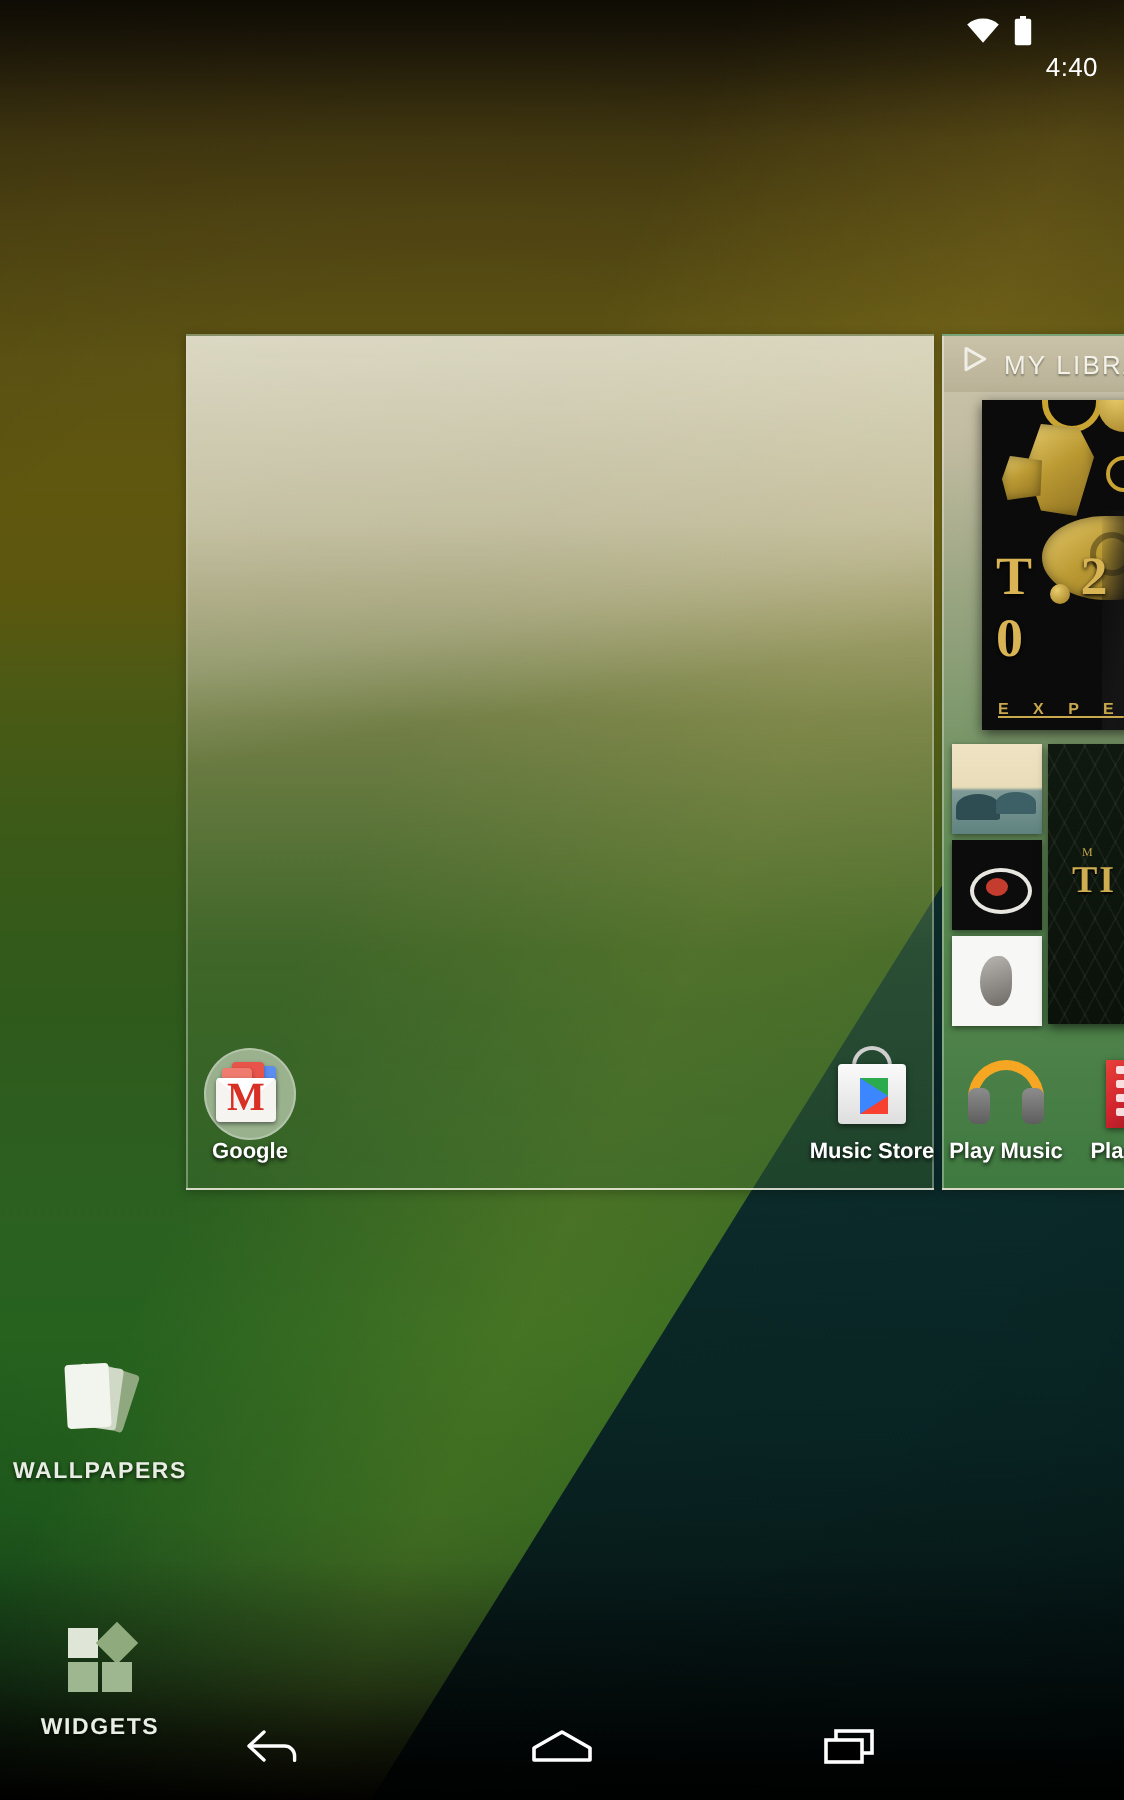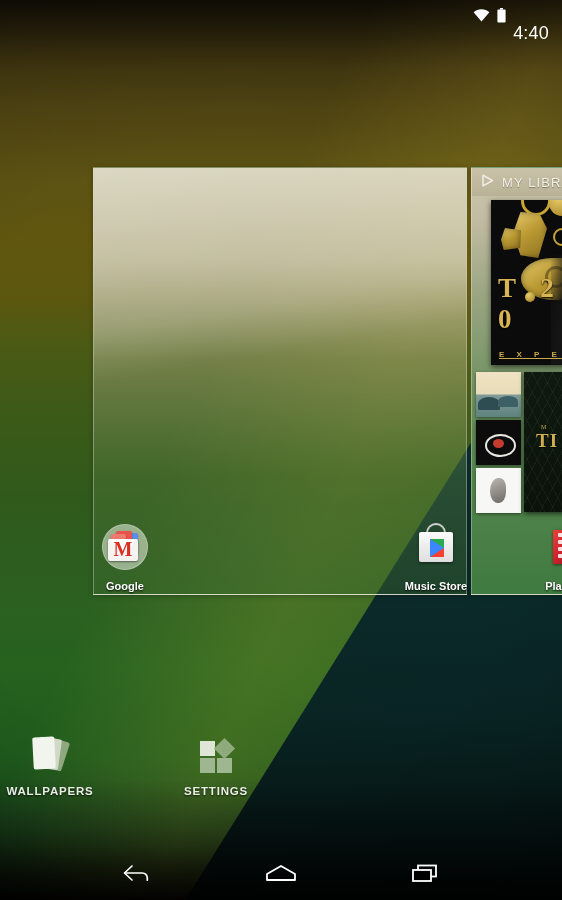--- a/index.html
+++ b/index.html
@@ -40,21 +40,21 @@
     position:absolute; left:0; right:0; top:0; height:70px;
     background:linear-gradient(180deg, rgba(0,0,0,.55) 0%, rgba(0,0,0,.12) 70%, rgba(0,0,0,0) 100%);
   }
 
   
   .statusbar{
     position:absolute; top:0; left:0; right:0; height:30px;
     display:flex; align-items:center; justify-content:flex-end; gap:7px;
     padding-right:13px; z-index:40; color:#fff;
   }
-  .sb-time{ font-size:18px; letter-spacing:.2px; color:#fff;margin-top:36px; }
+  .sb-time{ font-size:13px; letter-spacing:.2px; color:#fff;margin-top:36px; }
   .sb-ico{ display:block; }
 
   
   .pages{ position:absolute; left:93px; top:167px; display:flex; gap:4px; z-index:10; }
 
   
   .page-empty{
     width:374px; height:428px;
     background:linear-gradient(180deg, rgba(232,228,206,.80) 0%, rgba(214,210,186,.72) 22%,
                rgba(150,158,112,.55) 45%, rgba(82,120,60,.42) 72%, rgba(58,104,46,.40) 100%);
@@ -146,21 +146,21 @@
   .croc-tiny{ position:absolute; left:17px; top:52px; font-family:"Liberation Serif",serif;
     font-size:6px; letter-spacing:.5px; color:#c6a martin; color:#c6a84e; }
   .croc-title{ position:absolute; left:12px; top:58px; font-family:"Liberation Serif",serif;
     font-size:19px; font-weight:bold; letter-spacing:1px; color:#cfae52; text-shadow:0 1px 1px #000; }
 
   
   .hotseat{ position:absolute; left:0; right:0; top:524px; height:70px; z-index:12; }
   .app{ position:absolute; width:76px; text-align:center; }
   .app-ico{ width:46px; height:46px; margin:0 auto; position:relative; }
   .app-label{
-    font-size:11px; font-weight:bold; color:#fff; margin-top:10px;
+    font-size:11px; font-weight:bold; color:#fff; margin-top:0;
     text-shadow:0 1px 2px rgba(0,0,0,.9); white-space:nowrap;
   }
 
   
   .folder-bg{ position:absolute; inset:0; border-radius:50%;
     background:rgba(235,240,225,.55); box-shadow:inset 0 0 0 1px rgba(255,255,255,.25); }
   .f-card{ position:absolute; border-radius:2px; box-shadow:0 1px 2px rgba(0,0,0,.35); }
   .gm{ position:absolute; left:6px; top:15px; width:30px; height:22px;
        background:#f6f4f0; border-radius:2px; box-shadow:0 1px 2px rgba(0,0,0,.45); overflow:hidden; }
   .gm:before{ content:""; position:absolute; left:0; top:0; width:0; height:0;
@@ -187,21 +187,21 @@
   .hp-l{ left:4px; } .hp-r{ right:4px; }
 
   
   .film{ position:absolute; left:10px; top:6px; width:26px; height:34px;
         background:linear-gradient(135deg,#e8413a 0%, #d0242d 48%, #8e1420 100%);
         box-shadow:0 1px 3px rgba(0,0,0,.5); overflow:hidden; }
   .perf{ position:absolute; left:5px; width:6px; height:4px; background:rgba(255,255,255,.85); border-radius:1px; }
 
   
   .actions{ position:absolute; left:0; right:0; top:735px; height:80px; z-index:12;
-            display:flex; justify-content:flex-start; gap:66px; }
+            display:flex; justify-content:center; gap:66px;flex-direction:column; }
   .action{ width:100px; text-align:center; }
   .action-ico{ height:42px; position:relative; }
   .action-label{ font-size:11.5px; font-weight:bold; letter-spacing:.8px;
             color:#e9eee5; margin-top:8px; text-shadow:0 1px 2px rgba(0,0,0,.7); }
 
   .wp-sheet{ position:absolute; border-radius:2px; }
   .wg-sq{ position:absolute; width:15px; height:15px; }
 
   
   .navbar{ position:absolute; left:0; right:0; bottom:0; height:54px; z-index:30;
@@ -304,20 +304,28 @@
     <div class="app" style="left:398px;">
       <div class="app-ico">
         <div class="bag-handle"></div>
         <div class="bag">
             <div class="ptri"></div>
           </div>
       </div>
       <div class="app-label">Music Store</div>
     </div>
 
+    <div class="app" style="left:465px;">
+      <div class="app-ico">
+        <div class="hp-band"></div>
+        <div class="hp-cup hp-l"></div>
+        <div class="hp-cup hp-r"></div>
+      </div>
+      <div class="app-label">Play Music</div>
+    </div>
 
     <div class="app" style="left:528px;">
       <div class="app-ico">
         <div class="film">
           <div class="perf" style="top:3px;"></div>
           <div class="perf" style="top:10px;"></div>
           <div class="perf" style="top:17px;"></div>
           <div class="perf" style="top:24px;"></div>
         </div>
       </div>
@@ -337,21 +345,21 @@
       <div class="action-label">WALLPAPERS</div>
     </div>
 
     <div class="action">
       <div class="action-ico">
         <div class="wg-sq" style="left:34px; top:6px;  background:#dfe6d8;"></div>
         <div class="wg-sq" style="left:51px; top:6px;  background:#8fab7d; transform:rotate(45deg);"></div>
         <div class="wg-sq" style="left:34px; top:23px; background:#9fb790;"></div>
         <div class="wg-sq" style="left:51px; top:23px; background:#9fb790;"></div>
       </div>
-      <div class="action-label">SETTINGS</div>
+      <div class="action-label">WIDGETS</div>
     </div>
 
 
   </div>
 
   <div class="navbar">
     <div class="nav-btn">
       <svg width="34" height="22" viewBox="0 0 34 22">
         <path d="M12 4 4.5 11 12 18" fill="none" stroke="#fff" stroke-width="1.7" stroke-linecap="round" stroke-linejoin="round"></path>
         <path d="M4.8 11h17.5a5 5 0 0 1 5 5v2.2" fill="none" stroke="#fff" stroke-width="1.7" stroke-linecap="round"></path>

